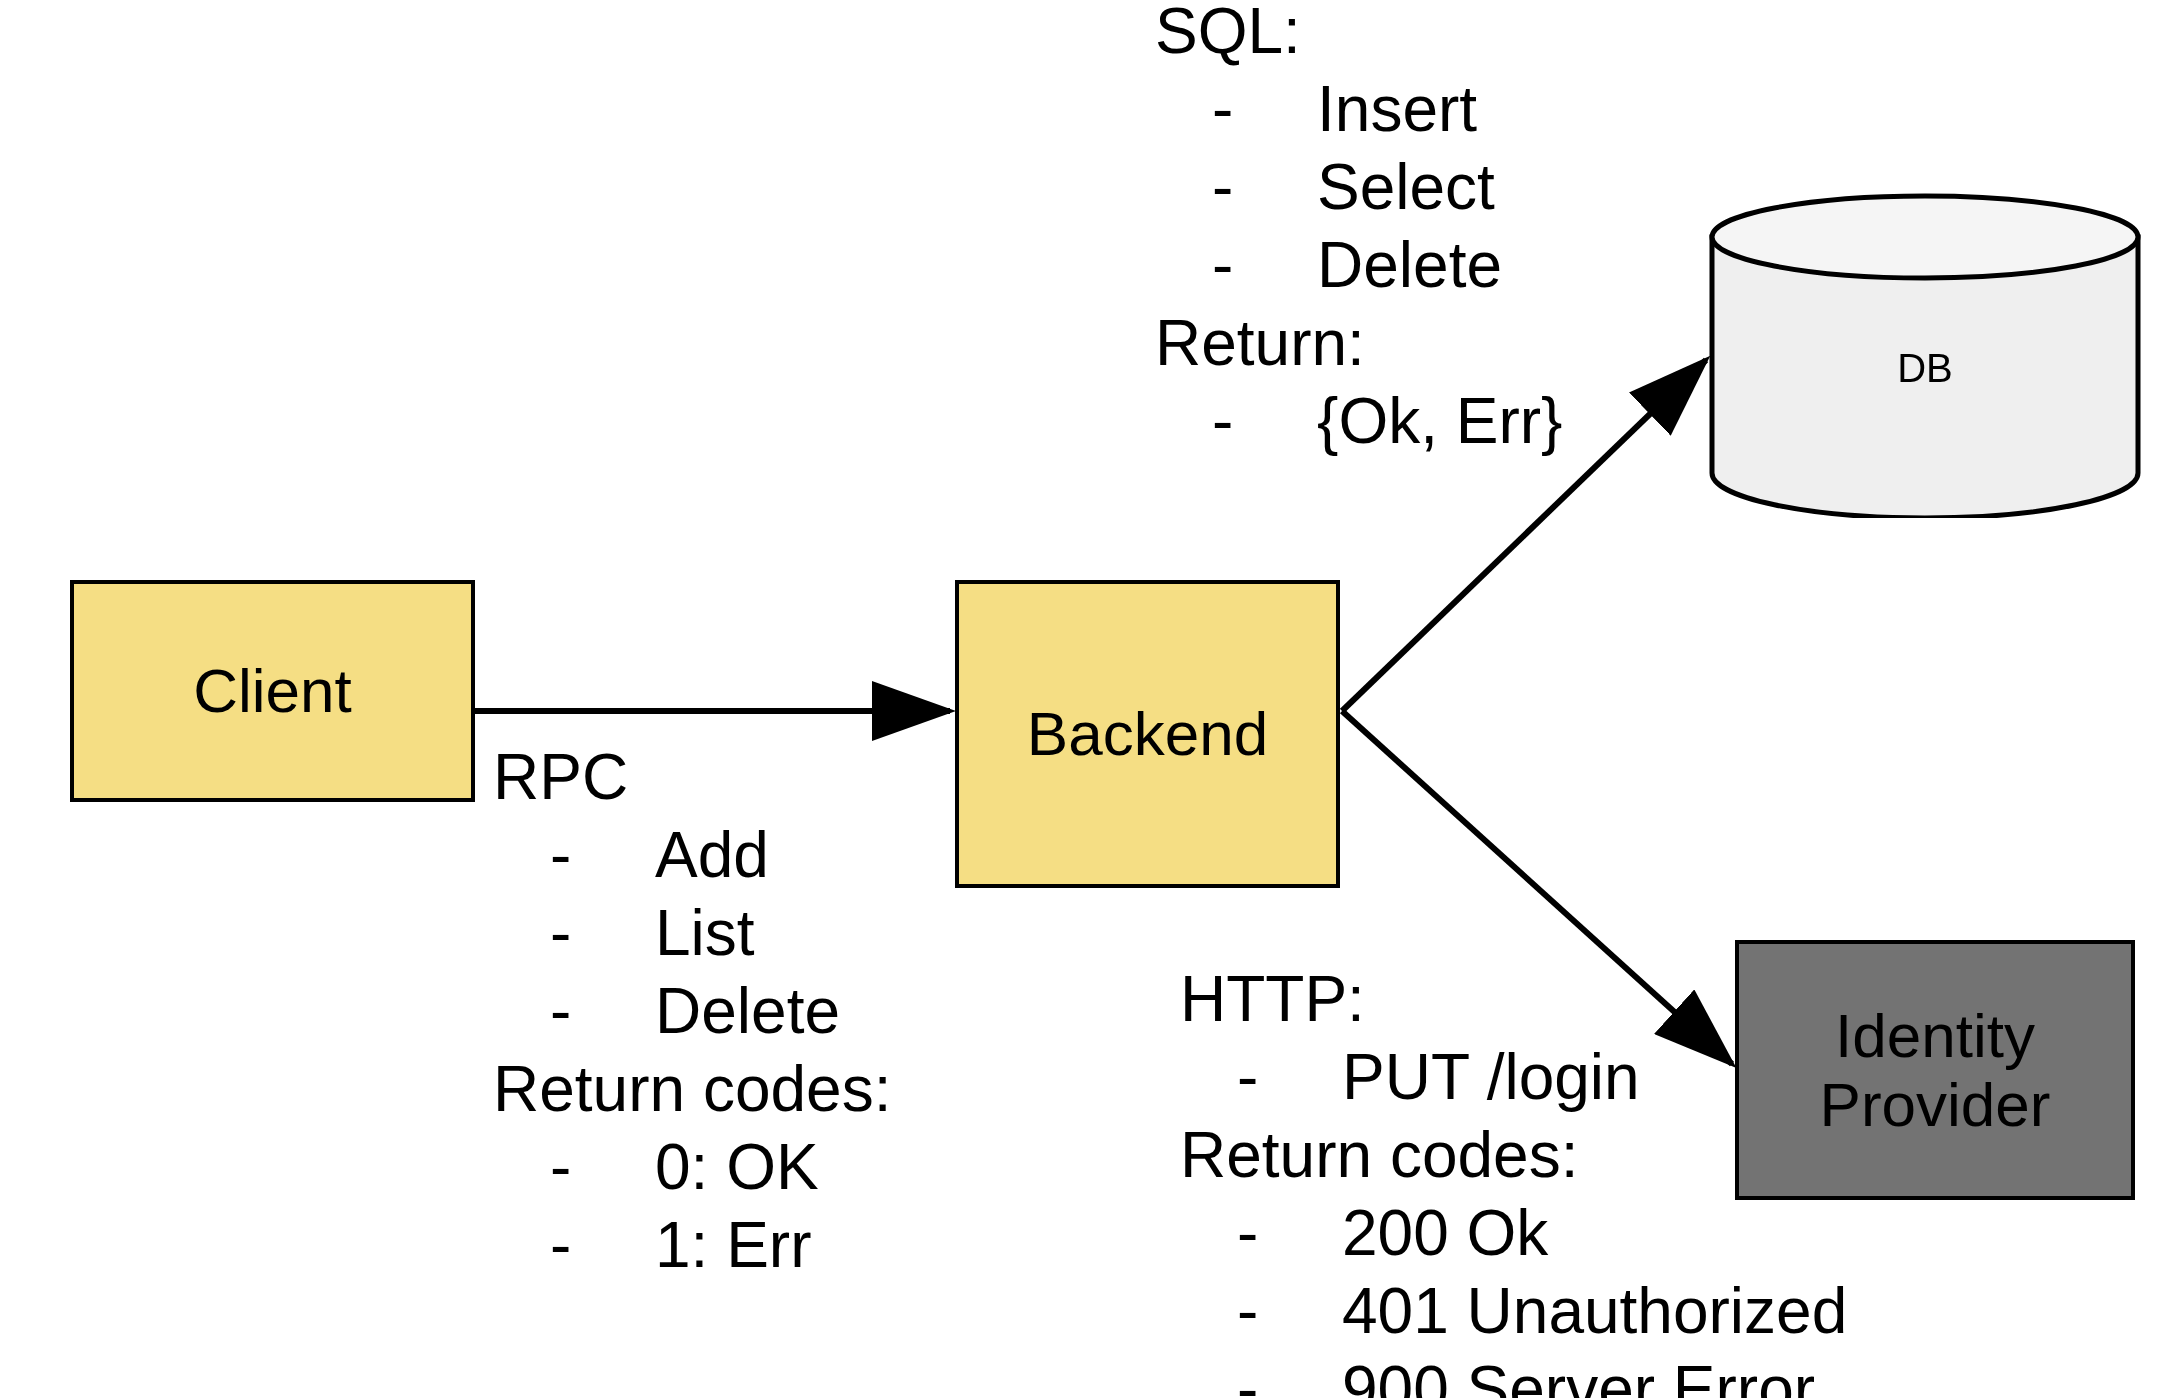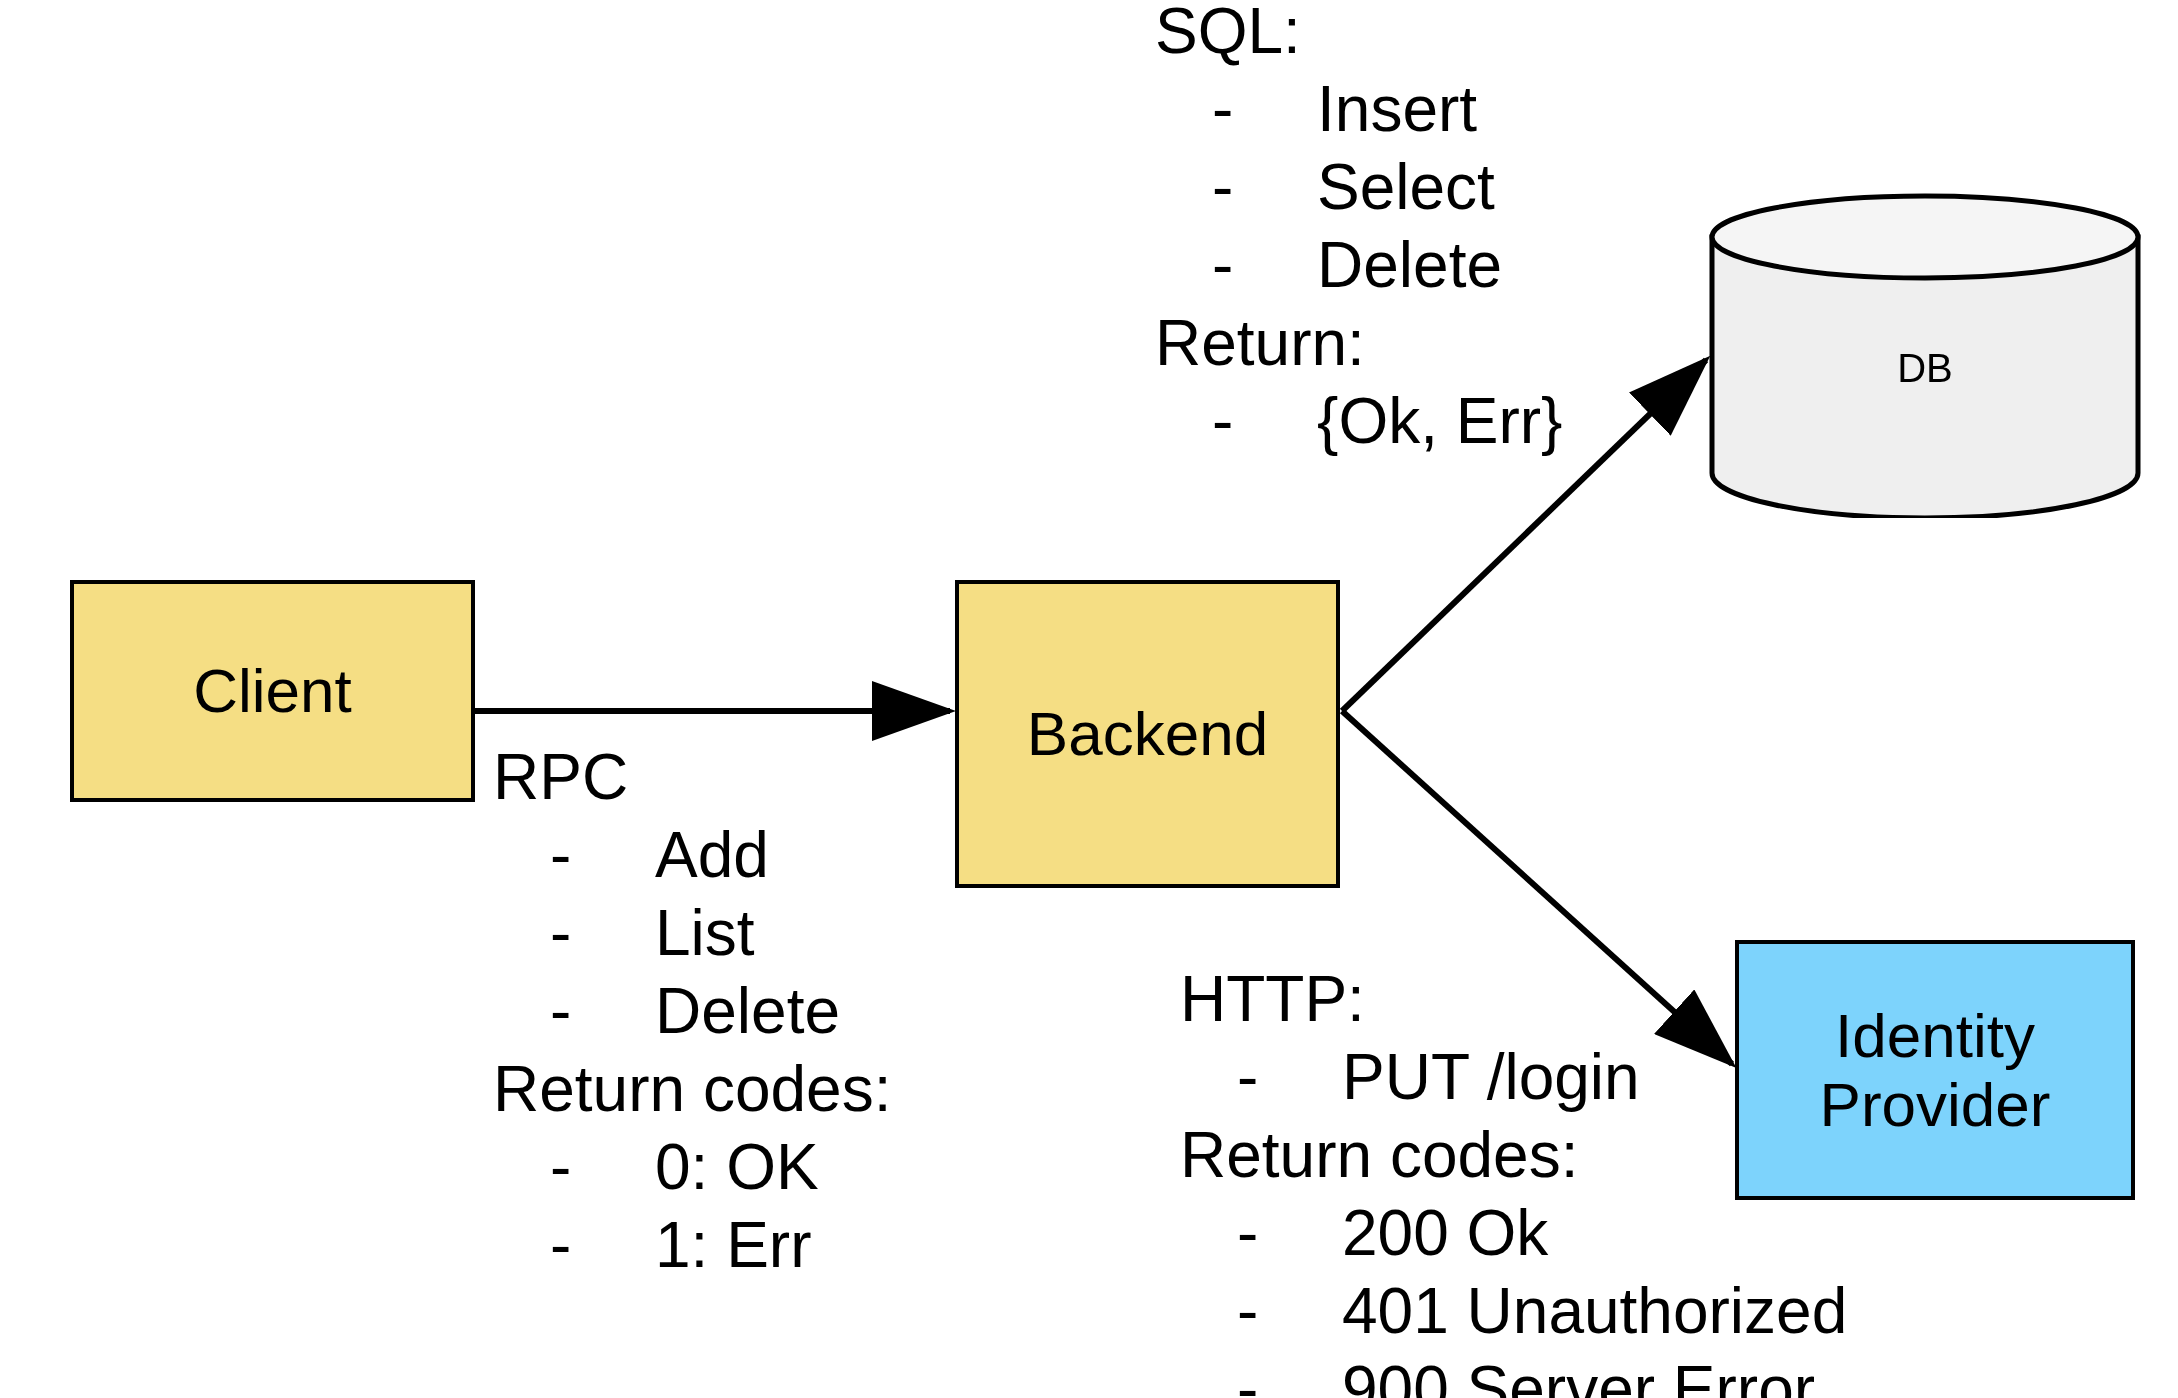--- a/index.html
+++ b/index.html
@@ -33,21 +33,21 @@
     border: 4px solid #000000;
     display: flex;
     align-items: center;
     justify-content: center;
     text-align: center;
     font-size: 62px;
     line-height: 1.12;
     z-index: 3;
   }
   .node-yellow { background: #F5DE84; }
-  .node-gray   { background: #7dd3fc; align-items: center; }
+  .node-gray   { background: #737373; align-items: center; }
 
   #node-client   { left: 22px;   top: 580px; width: 405px; height: 222px; margin-left: 48px; }
   #node-backend  { left: 955px;  top: 580px; width: 385px; height: 308px; }
   #node-idp      { left: 1735px; top: 940px; width: 400px; height: 260px; }
 
   
   #node-db {
     position: absolute;
     left: 1708px;
     top: 192px;

